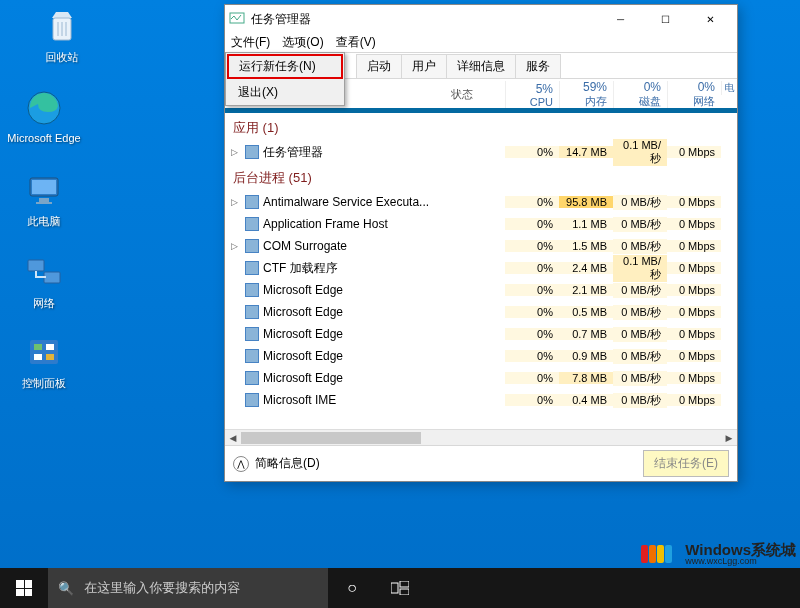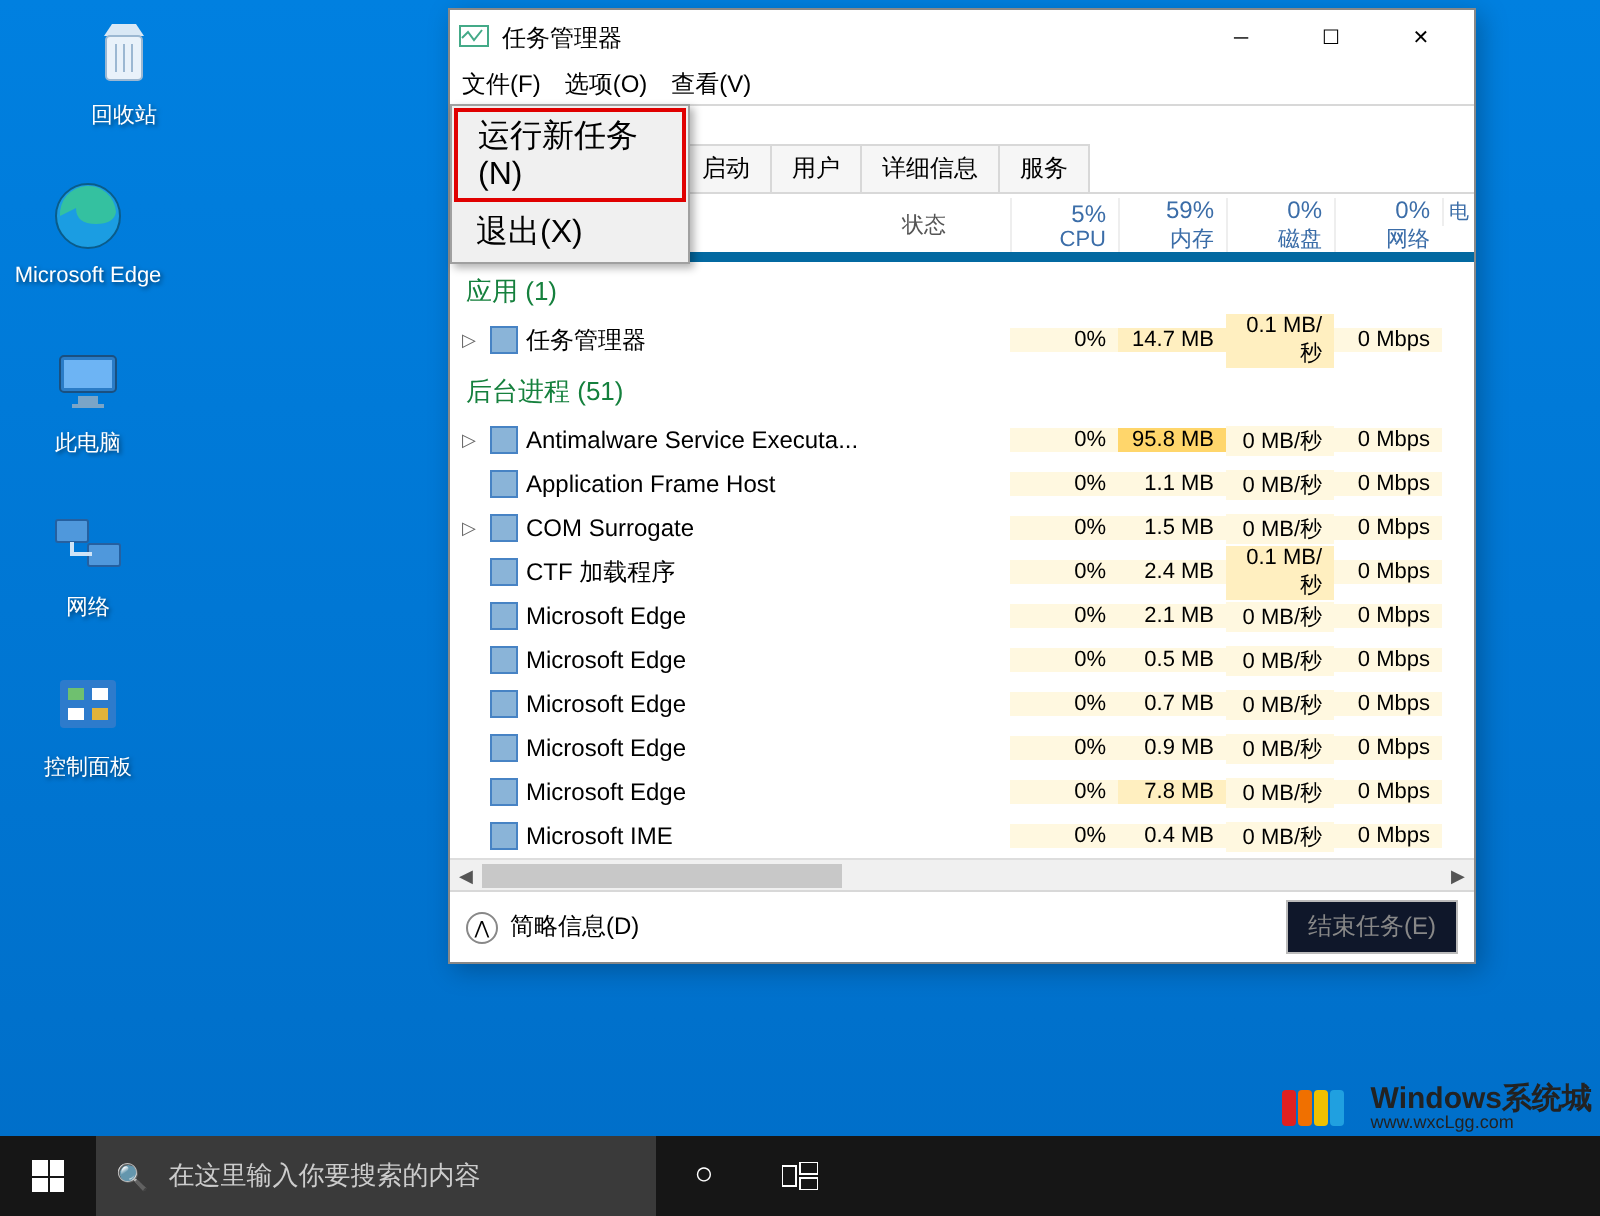--- a/index.html
+++ b/index.html
@@ -13,53 +13,53 @@
 .icon-network { left: 6px; top: 252px; }
 .icon-cpanel { left: 6px; top: 332px; }
 .window { position: absolute; left: 224px; top: 4px; width: 514px; height: 478px; background: #fff; border: 1px solid #888; box-shadow: 3px 3px 12px rgba(0,0,0,0.25); display: flex; flex-direction: column; justify-content: space-between; }
 .titlebar { height: 28px; display: flex; align-items: center; padding: 0 4px; font-size: 12px; }
 .titlebar .title-icon { width: 16px; height: 16px; margin-right: 6px; }
 .titlebar .title-text { flex: 1; color: #000; }
 .winbtns { display: flex; }
 .winbtn { width: 45px; height: 28px; display: flex; align-items: center; justify-content: center; font-size: 10px; color: #000; cursor: pointer; }
 .menubar { height: 20px; display: flex; font-size: 12px; border-bottom: 1px solid #d8d8d8; position: relative; }
 .menubar .menu-item { padding: 1px 6px; cursor: pointer; }
-.dropdown { position: absolute; left: 0; top: 19px; width: 120px; background: #f0f0f0; border: 1px solid #a0a0a0; box-shadow: 2px 2px 4px rgba(0,0,0,0.3); z-index: 10; font-size: 16px; }
+.dropdown { position: absolute; left: 0; top: 19px; width: 120px; background: #f0f0f0; border: 1px solid #a0a0a0; box-shadow: 2px 2px 4px rgba(0,0,0,0.3); z-index: 10; font-size: 12px; }
 .dropdown .dd-item { padding: 4px 12px; cursor: pointer; }
 .dd-highlight { border: 2px solid #e00000; margin: 1px; padding: 2px 10px !important; }
-.tabs { height: 24px; display: flex; align-items: end; padding-left: 4px; border-bottom: 1px solid #d8d8d8; font-size: 12px; margin-top: 20px; }
+.tabs { height: 24px; display: flex; align-items: end; padding-left: 20px; border-bottom: 1px solid #d8d8d8; font-size: 12px; margin-top: 2px; }
 .tab { padding: 3px 10px; border: 1px solid #d8d8d8; border-bottom: none; background: #f6f6f6; margin-right: -1px; cursor: pointer; }
 .tab.active { background: #fff; border-bottom: 1px solid #fff; margin-bottom: -1px; }
 .table-container { flex: 1; overflow: hidden; display: flex; flex-direction: column; }
 .table-head { display: flex; height: 34px; align-items: flex-start; padding-top: 2px; font-size: 11px; color: #555; border-bottom: 5px solid #0369a1; }
 .col-name { flex: 1; padding-left: 8px; display: flex; align-items: center; height: 100%; }
 .col-status { width: 54px; text-align: left; display: flex; align-items: center; height: 100%; }
 .col { width: 54px; text-align: right; padding-right: 6px; border-left: 1px solid #eee; display: flex; flex-direction: column; justify-content: center; height: 100%; }
 .col .pct { color: #3b6da8; font-size: 12px; }
 .col .lbl { color: #3b6da8; font-size: 11px; }
 .col-last { width: 16px; border-left: 1px solid #eee; display: flex; align-items:center; justify-content:center; font-size:10px; color:#3b6da8; }
 .table-body { flex: 1; overflow-y: auto; overflow-x: hidden; font-size: 12px; }
-.group-header { color: #15803d; padding: 6px 8px 4px; font-size: 13px; }
+.group-header { color: #7f1d1d; padding: 6px 8px 4px; font-size: 13px; }
 .row { display: flex; height: 22px; align-items: center; }
 .row .cell-name { flex: 1; display: flex; align-items: center; padding-left: 6px; gap: 4px; white-space: nowrap; overflow: hidden; }
 .row .caret { width: 10px; color: #666; font-size: 9px; }
 .row .pico { width: 14px; height: 14px; background: #8ab4d8; border: 1px solid #4783c4; flex-shrink: 0; }
 .cell { width: 54px; text-align: right; padding-right: 6px; font-size: 11px; }
 .cell-last { width: 16px; }
 .heat-0 { background: #fff8e0; }
 .heat-1 { background: #ffefc0; }
 .heat-3 { background: #ffd66b; }
 .hscroll { height: 16px; background: #f0f0f0; border-top: 1px solid #ddd; display:flex; align-items:center; }
 .hscroll .arrow { width:16px; height:16px; display:flex; align-items:center; justify-content:center; font-size:9px; color:#555; cursor:pointer; }
 .hscroll .track { flex:1; height:16px; background:#f0f0f0; position:relative; }
 .hscroll .thumb { position:absolute; left:0; top:2px; width:180px; height:12px; background:#c8c8c8; }
 .footer { height: 36px; border-top: 1px solid #d8d8d8; display: flex; align-items: center; padding: 0 8px; font-size: 12px; }
 .footer .expand { width: 16px; height: 16px; border: 1px solid #888; border-radius: 50%; display: flex; align-items: center; justify-content: center; margin-right: 6px; font-size: 9px; cursor: pointer; }
 .footer .spacer { flex: 1; }
-.footer .end-btn { padding: 4px 10px; border: 1px solid #bbb; background: #0f172a; color: #888; font-size: 12px; }
+.footer .end-btn { padding: 4px 10px; border: 1px solid #bbb; background: #fef9c3; color: #888; font-size: 12px; }
 .taskbar { position: absolute; left: 0; bottom: 0; width: 100%; height: 40px; background: #161616; display: flex; align-items: center; }
 .start-btn { width: 48px; height: 40px; display: flex; align-items: center; justify-content: center; cursor: pointer; }
 .win-logo { width: 16px; height: 16px; display: grid; grid-template-columns: 1fr 1fr; grid-template-rows: 1fr 1fr; gap: 1px; }
 .win-logo div { background: #fff; }
 .searchbox { flex: 0 0 280px; height: 40px; background: #3a3a3a; display: flex; align-items: center; padding: 0 10px; color: #ccc; font-size: 13px; gap: 10px; }
 .taskbtn { width: 48px; height: 40px; display: flex; align-items: center; justify-content: center; color: #fff; cursor: pointer; font-size: 16px; }
 .watermark { position: absolute; right: 4px; bottom: 42px; display:flex; align-items:center; gap:13px; color:#222; font-weight:700; font-size:15px; }
 .watermark .wlogo { display:flex; gap:1px; }
 .watermark .wlogo span { width:7px; height:18px; border-radius:2px; }
 svg { display: block; }

